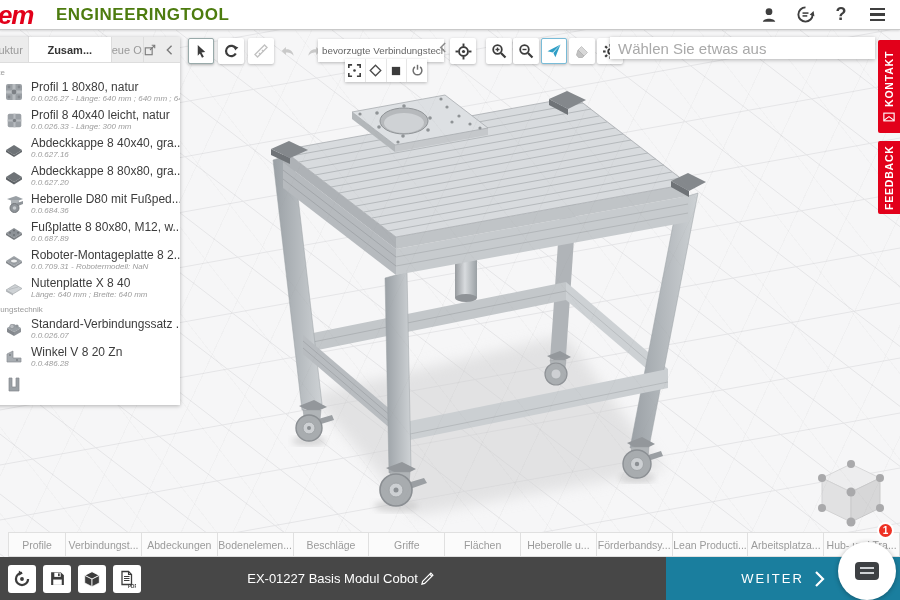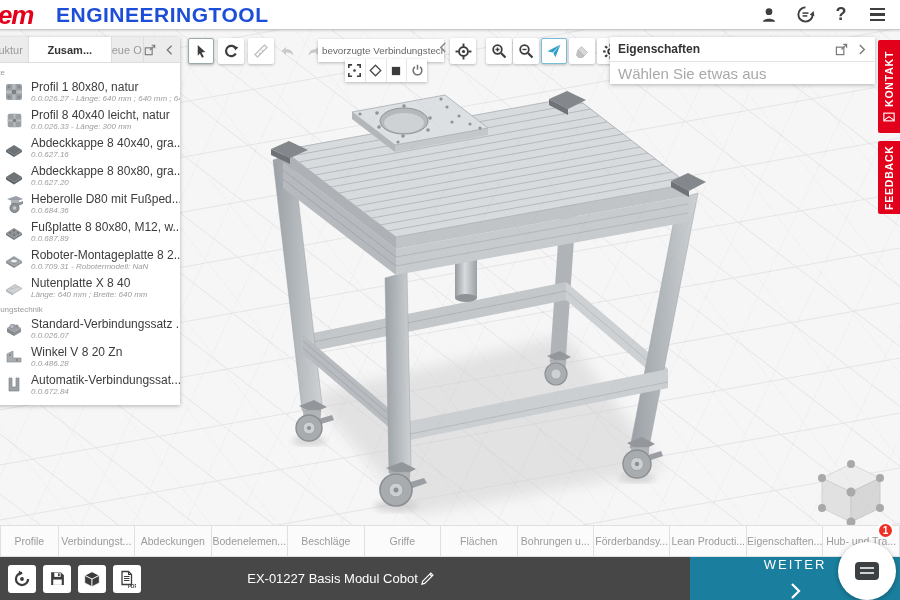--- a/index.html
+++ b/index.html
@@ -3,21 +3,21 @@
 <meta charset="utf-8">
 <style>
   *{margin:0;padding:0;box-sizing:border-box;}
   html,body{width:900px;height:600px;overflow:hidden;font-family:"Liberation Sans",sans-serif;background:#f5f5f6;}
   .stage{position:relative;width:900px;height:600px;overflow:hidden;}
 
   
   .header{position:absolute;top:0;left:0;right:0;height:30px;background:#fff;border-bottom:1px solid #c9c9c9;display:flex;align-items:center;z-index:40;box-shadow:0 1px 2px rgba(0,0,0,.12);}
   .logo-wrap{width:40px;height:30px;overflow:hidden;display:flex;align-items:center;}
   .logo{margin-left:-16px;font-weight:800;font-style:italic;font-size:26px;color:#e2001a;letter-spacing:-1px;line-height:26px;}
-  .app-title{margin-left:16px;font-weight:700;font-size:21px;color:#1d4ed8;letter-spacing:.5px;}
+  .app-title{margin-left:16px;font-weight:700;font-size:17px;color:#4d7c0f;letter-spacing:.5px;}
   .header-icons{margin-left:auto;display:flex;align-items:center;gap:14px;padding-right:12px;}
   .hicon{width:22px;height:22px;display:flex;align-items:center;justify-content:center;color:#3f3f3f;cursor:pointer;}
   .hicon.q{font-size:18px;font-weight:700;}
   .menu-bars{display:flex;flex-direction:column;gap:3px;}
   .menu-bars i{display:block;width:15px;height:2.6px;background:#3f3f3f;}
 
   
   .viewport{position:absolute;left:0;top:30px;width:900px;height:570px;background:#f6f6f7;}
   .viewport::after{content:"";position:absolute;inset:0;pointer-events:none;
     background:repeating-linear-gradient(115deg,rgba(150,150,150,.06) 0 1px,transparent 1px 47px),
@@ -63,31 +63,31 @@
   .props-title{font-size:12px;font-weight:700;color:#333;}
   .props-icons{margin-left:auto;display:flex;align-items:center;gap:10px;color:#7a7a7a;}
   .props-body{height:22px;display:flex;align-items:center;padding:0 8px;font-size:15px;color:#a9a9a9;}
 
   
   .side-tab{position:absolute;right:0;width:22px;background:#e2001a;color:#fff;display:flex;align-items:center;justify-content:center;gap:5px;writing-mode:vertical-rl;transform:rotate(180deg);font-size:10.5px;font-weight:700;letter-spacing:.8px;z-index:30;cursor:pointer;border-radius:0 2px 2px 0;}
   .side-tab.kontakt{top:40px;height:93px;}
   .side-tab.feedback{top:141px;height:73px;}
 
   
-  .bottom-tabs{position:absolute;left:0;right:0;bottom:43px;height:32px;display:flex;z-index:25;}
+  .bottom-tabs{position:absolute;left:8px;right:0;bottom:43px;height:25px;display:flex;z-index:25;}
   .btab{flex:1;background:#fbfbfb;border:1px solid #e0e0e0;border-left:none;display:flex;align-items:center;justify-content:center;font-size:10.5px;color:#9b9b9b;white-space:nowrap;overflow:hidden;cursor:pointer;}
   .btab:first-child{border-left:1px solid #e0e0e0;flex:.75;}
 
   
   .bottom-bar{position:absolute;left:0;right:0;bottom:0;height:43px;background:#474747;z-index:26;display:flex;align-items:center;}
   .bb-btn{width:28px;height:28px;background:#fff;border-radius:3px;margin-left:7px;display:flex;align-items:center;justify-content:center;cursor:pointer;}
   .bb-btn:first-child{margin-left:8px;}
   .project{position:absolute;left:0;right:218px;text-align:center;color:#fff;font-size:13px;display:flex;align-items:center;justify-content:center;gap:2px;pointer-events:none;}
   .project .nm{pointer-events:auto;}
-  .weiter{position:absolute;right:0;top:0;bottom:0;width:210px;background:#1a7e9e;color:#fff;display:flex;align-items:center;justify-content:center;gap:10px;font-size:13px;letter-spacing:2px;cursor:pointer;flex-direction:column;}
+  .weiter{position:absolute;right:0;top:0;bottom:0;width:234px;background:#1a7e9e;color:#fff;display:flex;align-items:center;justify-content:center;gap:10px;font-size:13px;letter-spacing:2px;cursor:pointer;}
   .fab{position:absolute;right:-4px;bottom:-12px;width:58px;height:58px;border-radius:50%;background:#fff;box-shadow:0 1px 5px rgba(0,0,0,.3);display:flex;align-items:center;justify-content:center;z-index:30;cursor:pointer;}
   .fab-wrap{position:absolute;right:8px;bottom:12px;z-index:30;width:58px;height:58px;}
   .badge{position:absolute;right:-2px;top:-8px;min-width:17px;height:17px;border-radius:50%;background:#ee3124;border:2px solid #fff;color:#fff;font-size:10px;font-weight:700;display:flex;align-items:center;justify-content:center;z-index:31;}
   .chat-glyph{width:24px;height:18px;background:#3d4043;border-radius:4px;position:relative;}
   .chat-glyph::before,.chat-glyph::after{content:"";position:absolute;left:5px;right:5px;height:2px;background:#cfd2d5;}
   .chat-glyph::before{top:5px;} .chat-glyph::after{top:10px;}
 </style>
 </head>
 <body>
 
@@ -510,24 +510,20 @@
             <span class="lp-sub">0.0.486.28</span>
           </span>
       </div>
 
       <div class="lp-row">
         <span class="thumb">
             <svg width="20" height="20" viewBox="0 0 20 20">
               <path d="M5 3 L8 3 L8 12 L12 12 L12 3 L15 3 L15 16 L5 16 Z" fill="#9aa0a5" stroke="#84888d" stroke-width=".7"></path>
             </svg>
           </span>
-        <span class="lp-texts">
-            <span class="lp-name">Automatik-Verbindungssat...</span>
-            <span class="lp-sub">0.0.672.84</span>
-          </span>
       </div>
     </div>
   </div>
 
   <span class="tbtn sel" style="left:188px;top:38px;">
     <svg width="15" height="15" viewBox="0 0 16 16">
         <path d="M4 1 L12 8.5 L8 9 L10.5 13.5 L8.5 14.6 L6.3 10.1 L4 12.4 Z" fill="#3c3c3c"></path>
       </svg>
   </span>
   <span class="tbtn" style="left:218px;top:38px;">
@@ -640,37 +636,20 @@
           <line x1="12.6" y1="8" x2="15" y2="8"></line>
           <line x1="3" y1="3" x2="4.8" y2="4.8"></line>
           <line x1="11.2" y1="11.2" x2="13" y2="13"></line>
           <line x1="13" y1="3" x2="11.2" y2="4.8"></line>
           <line x1="4.8" y1="11.2" x2="3" y2="13"></line>
         </g>
       </svg>
   </span>
 
   <div class="panel props">
-    <div class="props-head">
-      <span class="props-title">Eigenschaften</span>
-      <span class="props-icons">
-        <span>
-            <svg width="13" height="13" viewBox="0 0 14 14">
-              <rect x="1.5" y="4.5" width="8" height="8" fill="none" stroke="#7a7a7a" stroke-width="1.3"></rect>
-              <line x1="7" y1="7" x2="12.5" y2="1.5" stroke="#7a7a7a" stroke-width="1.3"></line>
-              <polyline points="9,1.5 12.5,1.5 12.5,5" fill="none" stroke="#7a7a7a" stroke-width="1.3"></polyline>
-            </svg>
-          </span>
-        <span>
-            <svg width="9" height="13" viewBox="0 0 10 14">
-              <polyline points="2,2 7,7 2,12" fill="none" stroke="#7a7a7a" stroke-width="1.6"></polyline>
-            </svg>
-          </span>
-      </span>
-    </div>
     <div class="props-body">Wählen Sie etwas aus</div>
   </div>
 
   <div class="side-tab kontakt">
     <span>
         <svg width="12" height="10" viewBox="0 0 14 11">
           <rect x="1" y="1" width="12" height="9" fill="none" stroke="#fff" stroke-width="1.3"></rect>
           <polyline points="1,1.5 7,6 13,1.5" fill="none" stroke="#fff" stroke-width="1.3"></polyline>
         </svg>
       </span>
@@ -681,24 +660,24 @@
   </div>
 
   <div class="bottom-tabs">
     <span class="btab">Profile</span>
     <span class="btab">Verbindungst...</span>
     <span class="btab">Abdeckungen</span>
     <span class="btab">Bodenelemen...</span>
     <span class="btab">Beschläge</span>
     <span class="btab">Griffe</span>
     <span class="btab">Flächen</span>
-    <span class="btab">Bohrungen u...</span>
+    <span class="btab">Heberolle u...</span>
     <span class="btab">Förderbandsy...</span>
     <span class="btab">Lean Producti...</span>
-    <span class="btab">Eigenschaften...</span>
+    <span class="btab">Arbeitsplatza...</span>
     <span class="btab">Hub- und Tra...</span>
   </div>
 
   <div class="bottom-bar">
     <span class="bb-btn">
       <svg width="18" height="18" viewBox="0 0 16 16">
           <path d="M8 2.6 A5.4 5.4 0 1 0 13.4 8" fill="none" stroke="#3c3c3c" stroke-width="2"></path>
           <polygon points="5.2,0.4 8.8,2.8 5.2,5.2" fill="#3c3c3c"></polygon>
           <circle cx="8" cy="8" r="1.7" fill="#3c3c3c"></circle>
         </svg>

